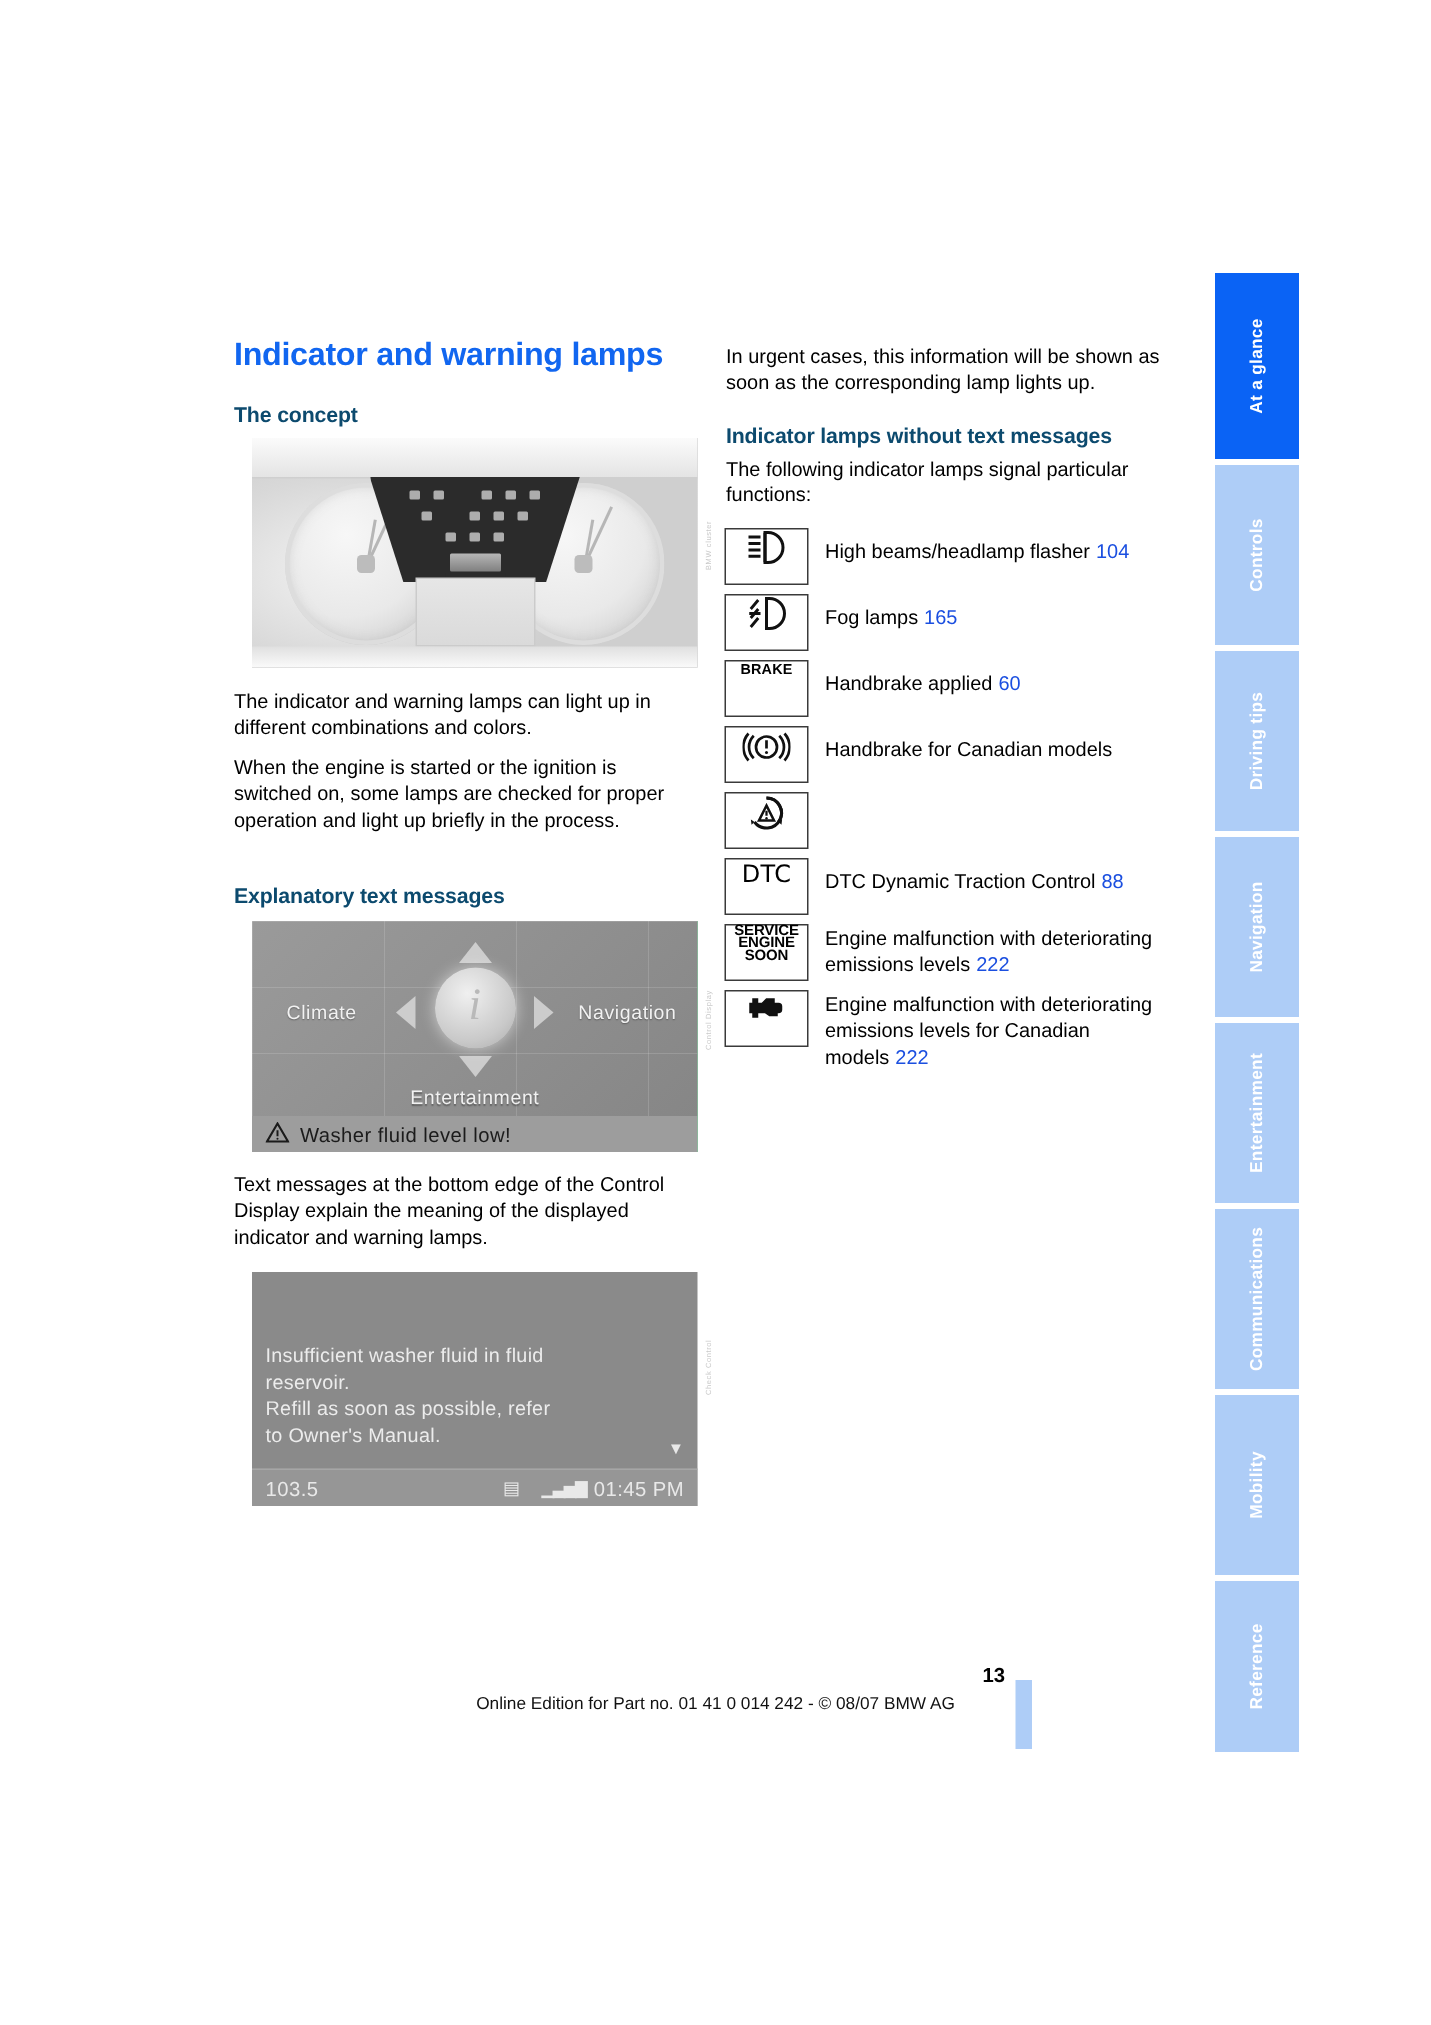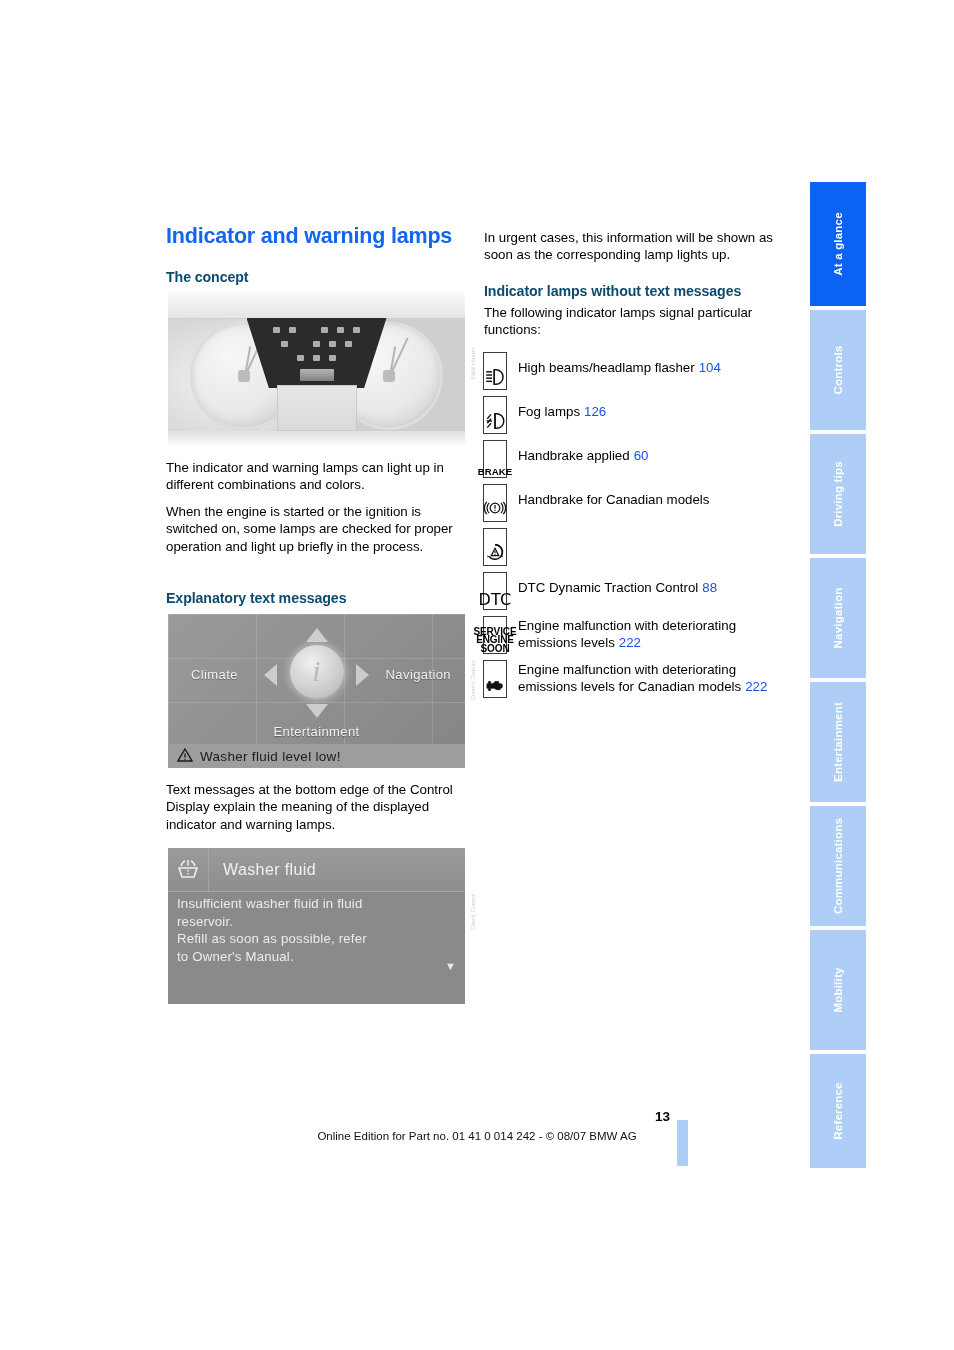--- a/index.html
+++ b/index.html
@@ -72,21 +72,21 @@
     position: absolute;
     font-size: 13.3px;
     line-height: 17.3px;
     color: #000000;
   }
   .pref {
     color: #1b4fe0;
   }
 
   
-  .col-left { left: 166px; width: 300px; }
+  .col-left { left: 156px; width: 300px; }
   .col-right { left: 484px; width: 292px; }
 
   
   .figure {
     position: absolute;
     overflow: hidden;
   }
   .fig-credit {
     position: absolute;
     font-size: 5px;
@@ -266,24 +266,24 @@
     top: 352px;
     width: 293px;
   }
   .lamp-row {
     display: flex;
     align-items: flex-start;
     margin-bottom: 6px;
   }
   .lamp-icon {
     flex: 0 0 auto;
-    width: 24px; height: 38px;
+    width: 56px; height: 38px;
     border: 1px solid #3a3a3a;
     background: #ffffff;
-    display: flex; align-items: flex-end; justify-content: center;
+    display: flex; align-items: flex-start; justify-content: center;
     box-sizing: border-box;
   }
   .lamp-text {
     margin-left: 11px;
     font-size: 13.3px;
     line-height: 17.3px;
     padding-top: 7px;
   }
   .lamp-text.tall { padding-top: 0px; }
   .lamp-text .pref { margin-left: 4px; }
@@ -425,39 +425,33 @@
         </svg>
       </span>
       <span>Washer fluid level low!</span>
     </div>
   </div>
   <div class="fig-credit" style="left:470px;top:700px;">Control Display</div>
 
   <p class="body-text col-left" style="top:781px;margin:0;">Text messages at the bottom edge of the Control Display explain the meaning of the displayed indicator and warning lamps.</p>
 
   <div class="figure" id="fig-wf">
-    <div class="wf-title">
-      <div class="wf-icon">
-        <svg width="26" height="22" viewBox="0 0 26 22">
-          <path d="M4 9 h18 l-3 9 h-12 Z" fill="none" stroke="#f0f0f0" stroke-width="1.6"></path>
-          <path d="M13 11 v5" stroke="#f0f0f0" stroke-width="1.4" stroke-dasharray="1.5 1.5"></path>
-          <path d="M6 7 q1.5 -4 4 -5" fill="none" stroke="#f0f0f0" stroke-width="1.5"></path>
-          <path d="M13 6.5 q0 -4 0 -5.5" fill="none" stroke="#f0f0f0" stroke-width="1.5"></path>
-          <path d="M20 7 q-1.5 -4 -4 -5" fill="none" stroke="#f0f0f0" stroke-width="1.5"></path>
-        </svg>
-      </div>
-      <div class="wf-title-text">Washer fluid</div>
-    </div>
     <div class="wf-body">
       <div>Insufficient washer fluid in fluid</div>
       <div>reservoir.</div>
       <div>Refill as soon as possible, refer</div>
       <div>to Owner's Manual.</div>
     </div>
     <div class="wf-scroll">▼</div>
+    <div class="wf-status">
+      <span class="freq">103.5</span>
+      <span class="disc">▤</span>
+      <span class="sig">▁▃▅▇</span>
+      <span class="clock">01:45 PM</span>
+    </div>
   </div>
   <div class="fig-credit" style="left:470px;top:930px;">Check Control</div>
 
 
   <p class="body-text col-right" style="top:229px;margin:0;">In urgent cases, this information will be shown as soon as the corresponding lamp lights up.</p>
 
   <h2 class="h2 col-right" style="top:283px;margin:0;width:300px;">Indicator lamps without text messages</h2>
 
   <p class="body-text col-right" style="top:304px;margin:0;">The following indicator lamps signal particular functions:</p>
 
@@ -479,21 +473,21 @@
 
     <div class="lamp-row">
       <div class="lamp-icon">
         <svg width="30" height="24" viewBox="0 0 30 24">
           <path d="M15 2 h2 a10 10 0 0 1 0 20 h-2 Z" fill="none" stroke="#111" stroke-width="2"></path>
           <line x1="15" y1="2.2" x2="15" y2="21.8" stroke="#111" stroke-width="2"></line>
           <path d="M9.5 3 L4.5 9 M9.5 9 L4.5 15 M9.5 15 L4.5 21" stroke="#111" stroke-width="1.9" fill="none"></path>
           <line x1="3.5" y1="12" x2="11" y2="12" stroke="#111" stroke-width="1.9"></line>
         </svg>
       </div>
-      <div class="lamp-text"><span>Fog lamps</span><span class="pref">126</span></div>
+      <div class="lamp-text"><span>Fog lamps</span><span class="pref">165</span></div>
     </div>
 
     <div class="lamp-row">
       <div class="lamp-icon">
         <span class="txt-brake">BRAKE</span>
       </div>
       <div class="lamp-text"><span>Handbrake applied</span><span class="pref">60</span></div>
     </div>
 
     <div class="lamp-row">

